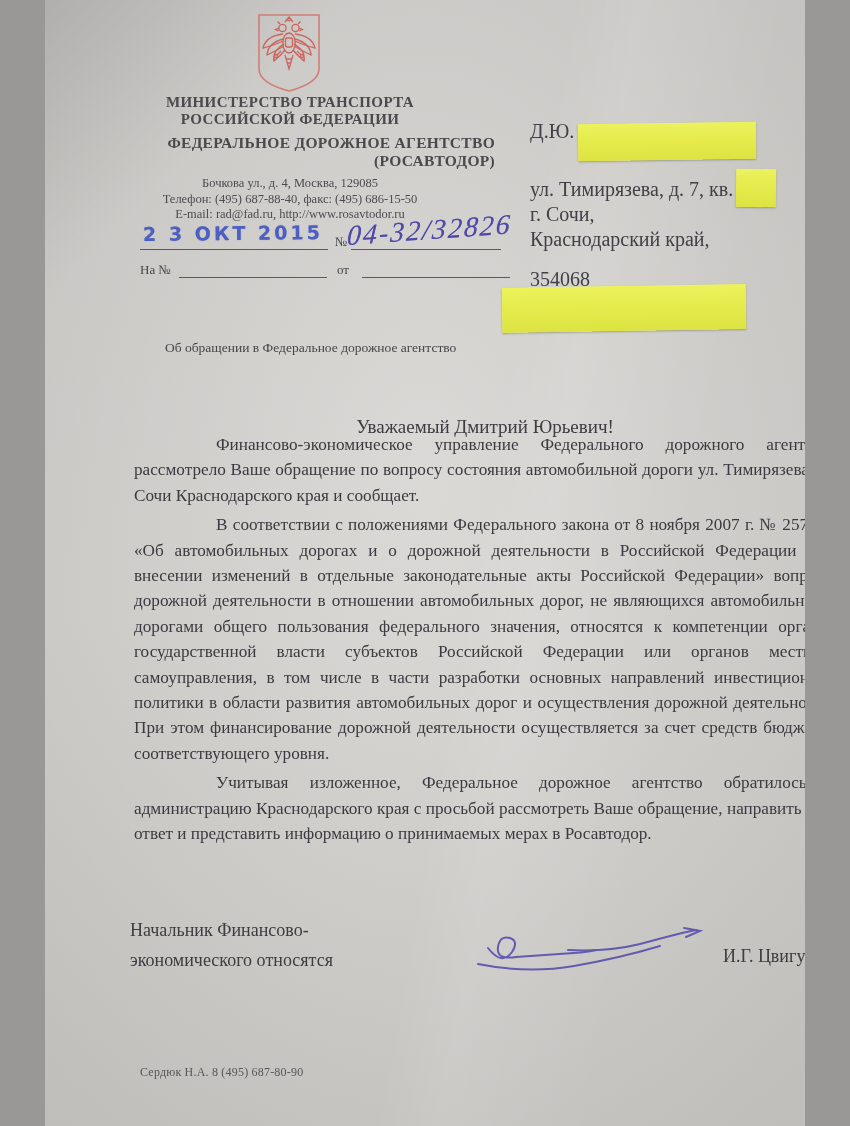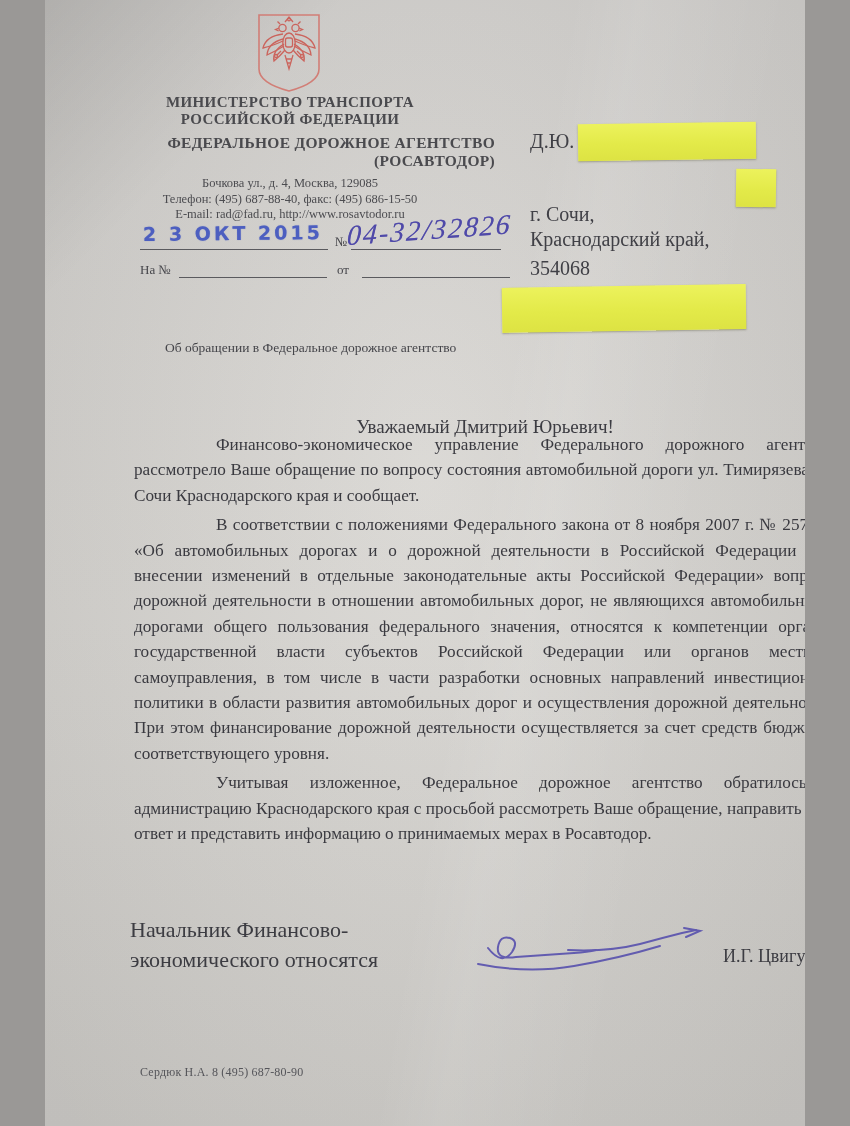--- a/index.html
+++ b/index.html
@@ -53,21 +53,21 @@
   .subject{left:120px;top:317px;font-size:13.5px;color:#45454a;margin-top:23px;}
   
   .salutation{left:85px;top:416px;width:710px;text-align:center;font-size:19px;color:#3c3c42;}
   .body{
     left:85px;top:428px;width:710px;
     font-size:17.2px;line-height:25.4px;
     text-align:justify;color:#3a3a40;
   }
   .body p{margin:4px;text-indent:82px;}
   
-  .signer-title{left:85px;top:915px;font-size:22px;line-height:30px;color:#3c3c42;}
+  .signer-title{left:85px;top:915px;font-size:18px;line-height:30px;color:#3c3c42;}
   .signer-name{left:678px;top:946px;font-size:18px;color:#3c3c42;white-space:nowrap;}
   .sig-svg{left:425px;top:918px;}
   
   .footer{left:95px;top:1065px;font-size:12px;color:#55555a;letter-spacing:0.2px;}
 </style>
 </head>
 <body>
 
 <div class="page">
 
@@ -122,28 +122,29 @@
   <div class="abs ul-line" style="left:95px;top:249px;width:188px;"></div>
   <div class="abs serif-small" style="left:290px;top:234px;">№</div>
   <div class="abs ul-line" style="left:306px;top:249px;width:150px;"></div>
   <div class="abs handnum">04-32/32826</div>
 
   <div class="abs serif-small" style="left:95px;top:262px;">На №</div>
   <div class="abs ul-line" style="left:134px;top:277px;width:148px;"></div>
   <div class="abs serif-small" style="left:292px;top:262px;">от</div>
   <div class="abs ul-line" style="left:317px;top:277px;width:148px;"></div>
 
-  <div class="abs recip" style="top:130px;font-family:Liberation Serif, serif;">Д.Ю.</div>
+  <div class="abs recip" style="top:120px;font-family:Liberation Serif, serif;">Д.Ю.</div>
   <div class="abs sticker" style="left:533px;top:123px;width:178px;height:37px;transform:rotate(-0.8deg);"></div>
 
+  <div class="abs recip" style="top:178px;">ул. Тимирязева, д. 7, кв.</div>
   <div class="abs sticker" style="left:691px;top:169px;width:40px;height:38px;transform:rotate(1deg);"></div>
 
   <div class="abs recip" style="top:203px;">г. Сочи,</div>
   <div class="abs recip" style="top:228px;">Краснодарский край,</div>
-  <div class="abs recip" style="top:257px;">354068</div>
+  <div class="abs recip" style="top:268px;">354068</div>
 
   <div class="abs sticker" style="left:457px;top:286px;width:244px;height:45px;transform:rotate(-0.9deg);"></div>
 
   <div class="abs subject">Об обращении в Федеральное дорожное агентство</div>
 
   <div class="abs salutation">Уважаемый Дмитрий Юрьевич!</div>
 
   <div class="abs body">
     <p>Финансово-экономическое управление Федерального дорожного агентства рассмотрело Ваше обращение по вопросу состояния автомобильной дороги ул. Тимирязева в г. Сочи Краснодарского края и сообщает.</p>
     <p>В соответствии с положениями Федерального закона от 8 ноября 2007 г. № 257-ФЗ «Об автомобильных дорогах и о дорожной деятельности в Российской Федерации и о внесении изменений в отдельные законодательные акты Российской Федерации» вопросы дорожной деятельности в отношении автомобильных дорог, не являющихся автомобильными дорогами общего пользования федерального значения, относятся к компетенции органов государственной власти субъектов Российской Федерации или органов местного самоуправления, в том числе в части разработки основных направлений инвестиционной политики в области развития автомобильных дорог и осуществления дорожной деятельности. При этом финансирование дорожной деятельности осуществляется за счет средств бюджетов соответствующего уровня.</p>

